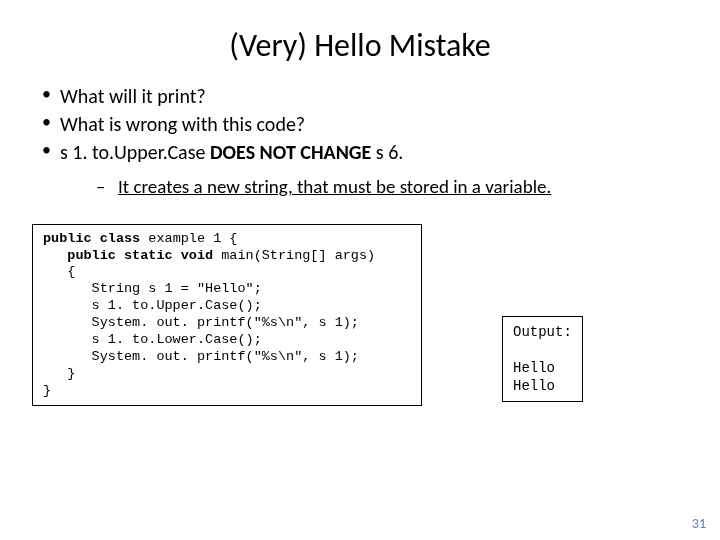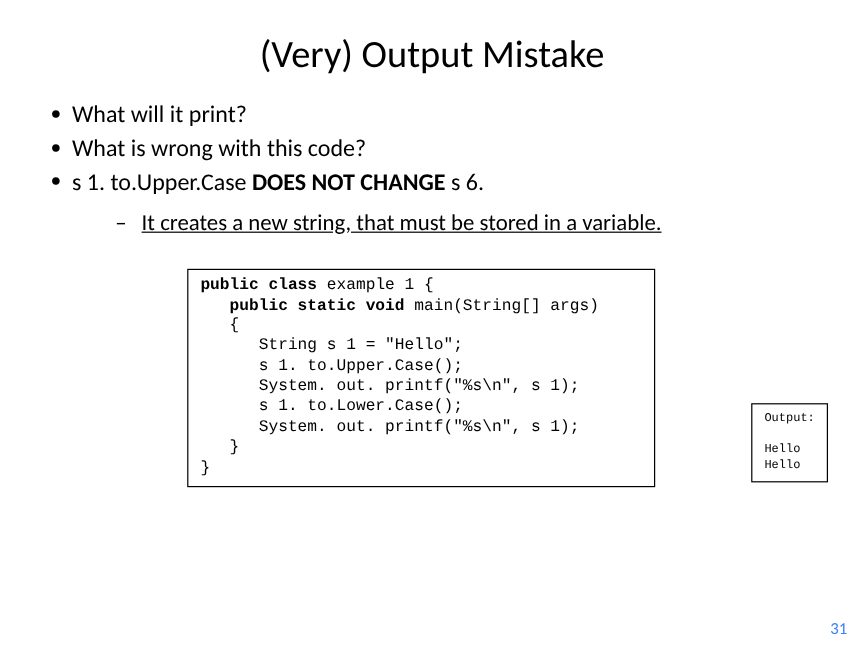--- a/index.html
+++ b/index.html
@@ -56,53 +56,52 @@
     left: 0;
     top: 0;
   }
   .bold { font-weight: 700; }
   .boxes {
     display: flex;
     align-items: flex-end;
     gap: 80px;
     margin-top: 24px;
     padding-left: 2px;
-    justify-content: flex-end;
   }
   .codebox {
     border: 1px solid #000;
     padding: 6px 10px 6px 10px;
     font-family: "Courier New", monospace;
     font-size: 13.5px;
     line-height: 1.25;
     white-space: pre;
     width: 390px;
   }
   .codebox .kw { font-weight: 700; }
   .outbox {
     border: 1px solid #000;
     padding: 6px 10px 6px 10px;
     font-family: "Courier New", monospace;
-    font-size: 10px;
+    font-size: 14px;
     line-height: 1.3;
     white-space: pre;
     margin-bottom: 4px;
   }
   .pagenum {
     position: absolute;
     right: 14px;
     bottom: 8px;
     font-size: 14px;
     color: #3b82f6;
   }
 </style>
 </head>
 <body>
 
-<h1 class="title">(Very) Output Mistake</h1>
+<h1 class="title">(Very) Hello Mistake</h1>
 
 <ul class="main">
   <li>What will it print?</li>
   <li>What is wrong with this code?</li>
   <li><span>s 1. to.Upper.Case </span><span class="bold">DOES NOT CHANGE</span><span> s 6.</span>
     <ul class="sub">
       <li> It creates a new string, that must be stored in a variable.</li>
     </ul>
   </li>
 </ul>

